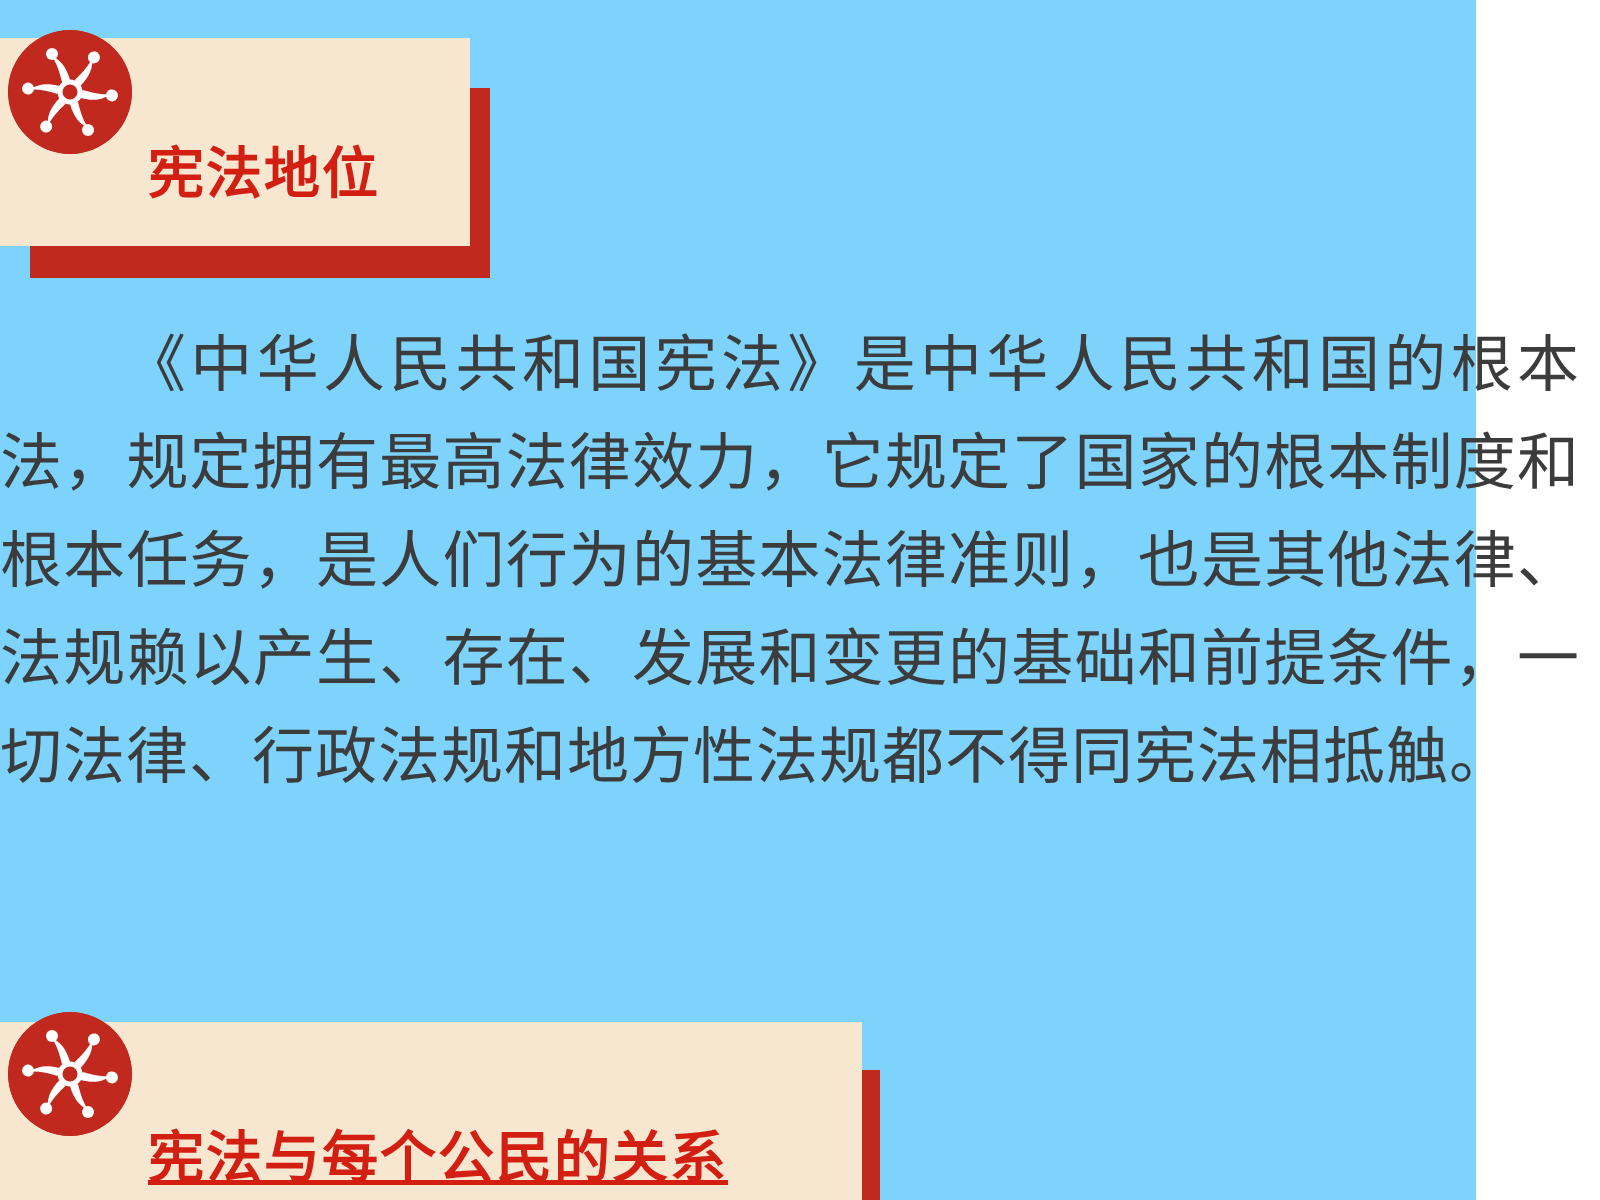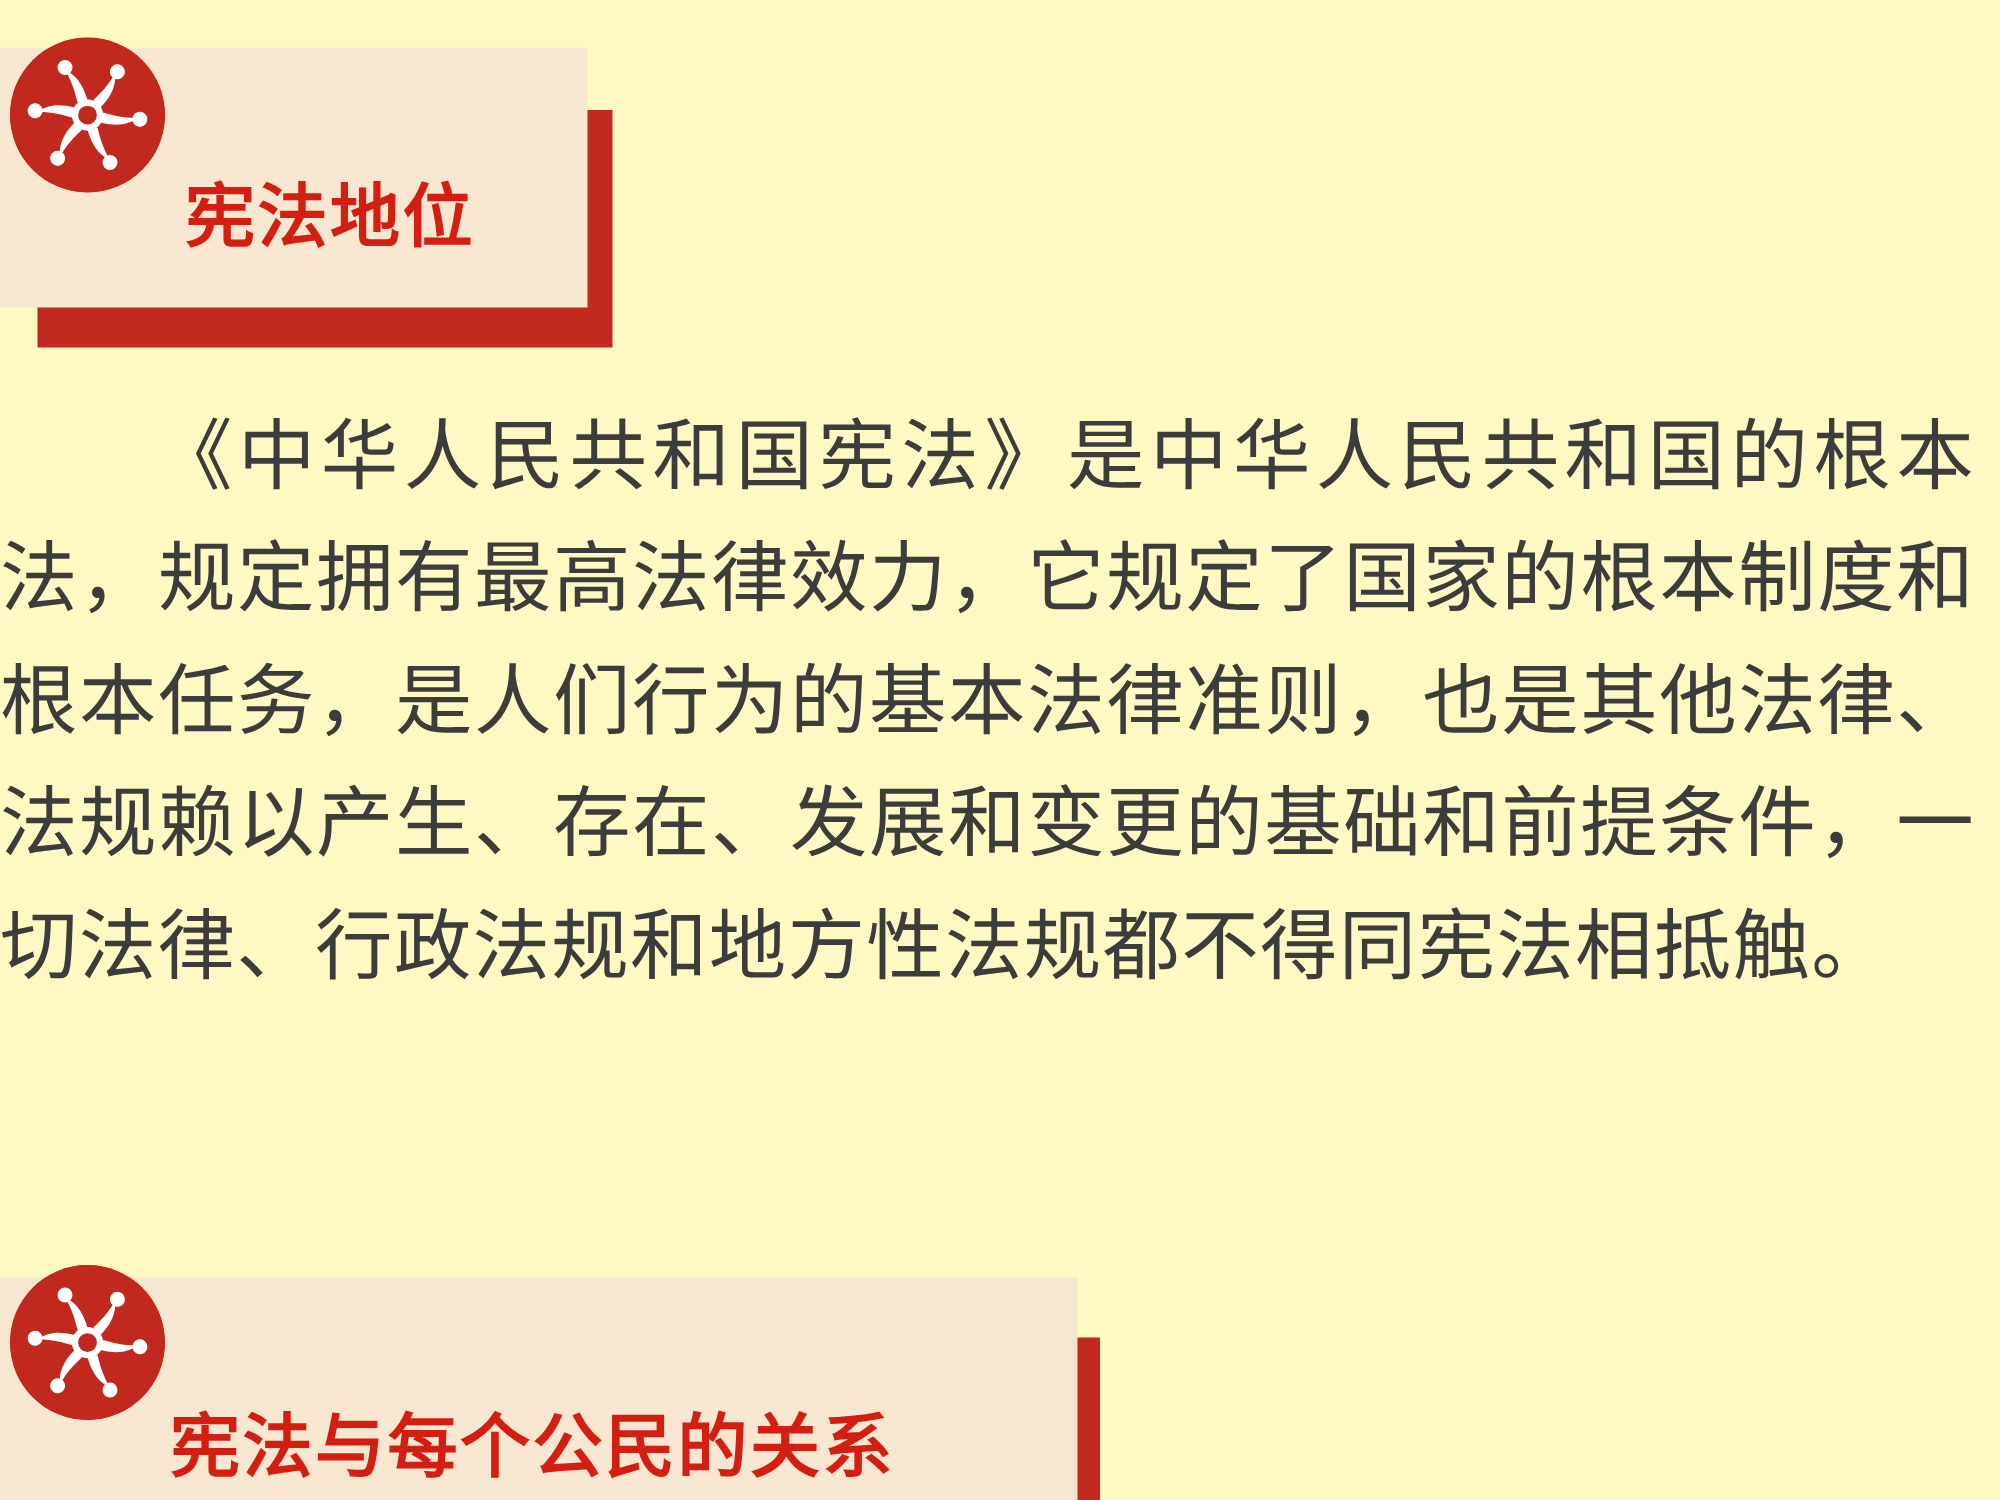--- a/index.html
+++ b/index.html
@@ -11,23 +11,23 @@
     width: 1600px;
     height: 1200px;
     background: #ffffff;
     font-family: "Liberation Sans", "DejaVu Sans", sans-serif;
     overflow: hidden;
     position: relative;
   }
 
   .page {
     position: relative;
-    width: 1600px;
+    width: 1476px;
     height: 1200px;
-    background: #fef9c3;
+    background: #7dd3fc;
   }
 
   
   .section-header {
     position: absolute;
     left: 0;
     display: block;
   }
 
   
@@ -80,21 +80,21 @@
   #header-1 { top: 30px; }
   #header-1 .header-shadow { left: 30px;  top: 58px;  width: 460px; height: 190px; }
   #header-1 .header-plate  { left: 0px;   top: 8px;   width: 470px; height: 208px; }
   #header-1 .header-title  { left: 148px; top: 98px;  font-size: 56px; }
   #header-1 .emblem        { left: 8px;   top: 0px;   width: 124px; height: 124px; }
 
   
   #header-2 { top: 1012px; }
   #header-2 .header-shadow { left: 30px;  top: 58px;  width: 850px; height: 190px; }
   #header-2 .header-plate  { left: 0px;   top: 10px;  width: 862px; height: 196px; }
-  #header-2 .header-title  { left: 136px; top: 100px; font-size: 56px; }
+  #header-2 .header-title  { left: 148px; top: 100px; font-size: 56px; text-decoration: underline; }
   #header-2 .emblem        { left: 8px;   top: 0px;   width: 124px; height: 124px; }
 
   #paragraph-1 {
     left: 0px;
     top: 316px;
     width: 1580px;
   }
 </style>
 </head>
 <body>

